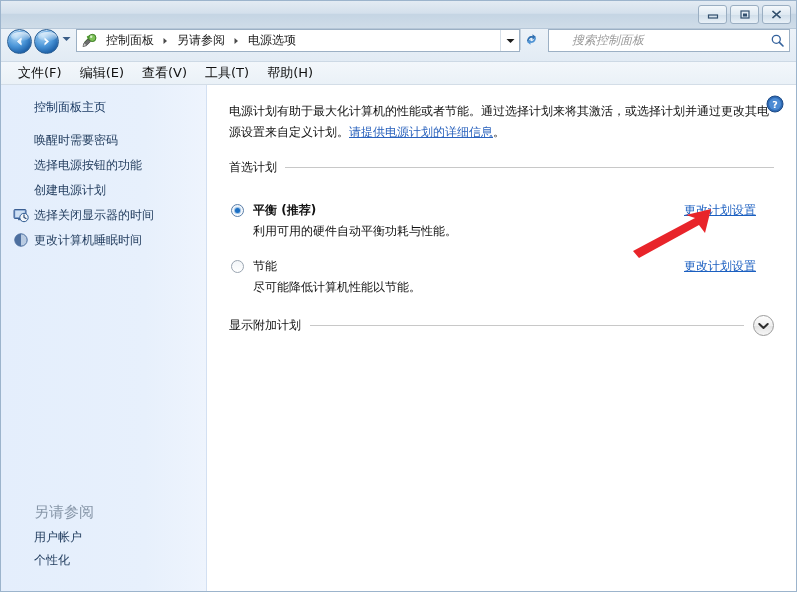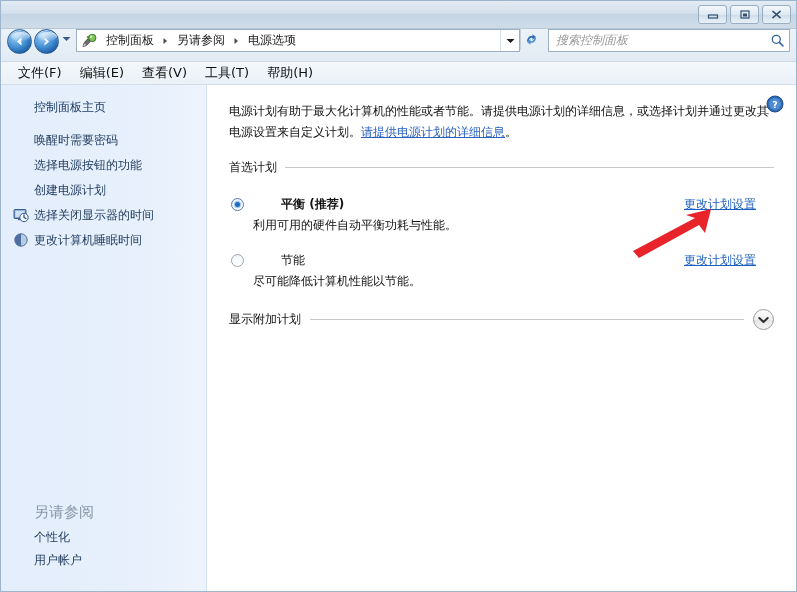--- a/index.html
+++ b/index.html
@@ -86,21 +86,21 @@
     border-left: 1px solid #d6dfe8;
   }
   .refreshbtn {
     width: 22px; height: 21px; flex: 0 0 auto;
     display: flex; align-items: center; justify-content: center;
     border-left: 1px solid #c4d0dc;
   }
   .searchbox {
     width: 242px; height: 23px; margin-left: 6px; flex: 0 0 auto;
     background: #ffffff; border: 1px solid #9cb0c4;
-    display: flex; align-items: center; padding: 0 4px 0 7px;
+    display: flex; align-items: center; padding: 0 4px 0 23px;
   }
   .searchph {
     flex: 1 1 auto; font-size: 12px; color: #9a9a9a; font-style: italic;
     white-space: nowrap; overflow: hidden;
   }
 
   
   .menubar {
     height: 23px;
     background: linear-gradient(to bottom, #f3f7fb, #eaf1f7);
@@ -154,40 +154,40 @@
     margin-bottom: 11px; letter-spacing: .3px;
   }
   .page-desc {
     font-size: 12px; color: #111111; line-height: 21px;
     max-width: 540px; margin-bottom: 16px;
   }
   .inline-link { color: #2a62bd; text-decoration: underline; }
 
   .group-head {
     display: flex; align-items: center; gap: 8px;
-    margin-bottom: 20px;
+    margin-bottom: 26px;
   }
   .group-head .ghtext { font-size: 12px; color: #111111; white-space: nowrap; }
   .group-head .ghline { flex: 1 1 auto; height: 1px; background: #c8c8c8; }
 
   .plan-row { position: relative; margin-bottom: 17px; padding-left: 24px; }
   .radio {
     position: absolute; left: 2px; top: 2px;
     width: 13px; height: 13px; border-radius: 50%;
     border: 1px solid #9aa5b1;
     background: linear-gradient(to bottom, #f2f5f8, #ffffff);
   }
   .radio.on { border-color: #5a7ea8; background: linear-gradient(to bottom, #eef4fa, #ffffff); }
   .radio.on::after {
     content: ""; position: absolute; left: 3px; top: 3px;
     width: 5px; height: 5px; border-radius: 50%;
     background: #1a6fc4;
     box-shadow: 0 0 1px 1px rgba(26,111,196,.45);
   }
-  .plan-name { font-size: 12px; color: #111111; font-weight: bold; line-height: 17px; margin-left: 28px; }
+  .plan-name { font-size: 12px; color: #111111; font-weight: bold; line-height: 17px; }
   .plan-desc { font-size: 12px; color: #111111; line-height: 20px; margin-top: 2px; }
   .change-link {
     position: absolute; right: 18px; top: 0;
     font-size: 12px; color: #1b5fc0;
   }
   .plan-row.second .change-link { top: 0; }
 
   .show-more {
     display: flex; align-items: center; gap: 9px;
     margin-top: 18px;
@@ -329,37 +329,37 @@
         <svg class="sideicon" viewBox="0 0 16 16">
           <circle cx="8" cy="8" r="6.2" fill="#b9cbe2" stroke="#4a6d9e" stroke-width="1"></circle>
           <path d="M8 1.8 A6.2 6.2 0 0 1 8 14.2 A6.2 6.2 0 0 0 8 1.8 Z" fill="#e8eff8"></path>
           <path d="M8 1.8 A6.2 6.2 0 0 0 8 14.2 Z" fill="#4d6f9f"></path>
         </svg>
         <span>更改计算机睡眠时间</span>
       </div>
 
       <div class="seealso">
         <div class="seealso-title">另请参阅</div>
+        <div class="side-link">用户帐户</div>
         <div class="side-link">个性化</div>
-        <div class="side-link">用户帐户</div>
       </div>
     </div>
 
     <div class="main">
 
       <svg class="helpicon" viewBox="0 0 18 18">
         <circle cx="9" cy="9" r="8" fill="#2f6bb5" stroke="#1d4a86" stroke-width="1"></circle>
         <circle cx="9" cy="9" r="6" fill="#4c8bd4"></circle>
         <path d="M9 2 A7 7 0 0 1 15.5 6.5 A7 7 0 0 0 9 2 Z" fill="#9cc6ef" opacity=".7"></path>
         <text x="9" y="12.6" font-size="9.5" font-family="DejaVu Sans, sans-serif" font-weight="bold" fill="#ffffff" text-anchor="middle">?</text>
       </svg>
 
 
       <div class="page-desc">
-        <span>电源计划有助于最大化计算机的性能或者节能。请提供电源计划的详细信息，或选择计划并通过更改其电源设置来自定义计划。</span><a class="inline-link" href="#">请提供电源计划的详细信息</a><span>。</span>
+        <span>电源计划有助于最大化计算机的性能或者节能。通过选择计划来将其激活，或选择计划并通过更改其电源设置来自定义计划。</span><a class="inline-link" href="#">请提供电源计划的详细信息</a><span>。</span>
       </div>
 
       <div class="group-head">
         <span class="ghtext">首选计划</span>
         <span class="ghline"></span>
       </div>
 
       <div class="plan-row">
         <span class="radio on"></span>
         <div class="plan-name">平衡 (推荐)</div>

